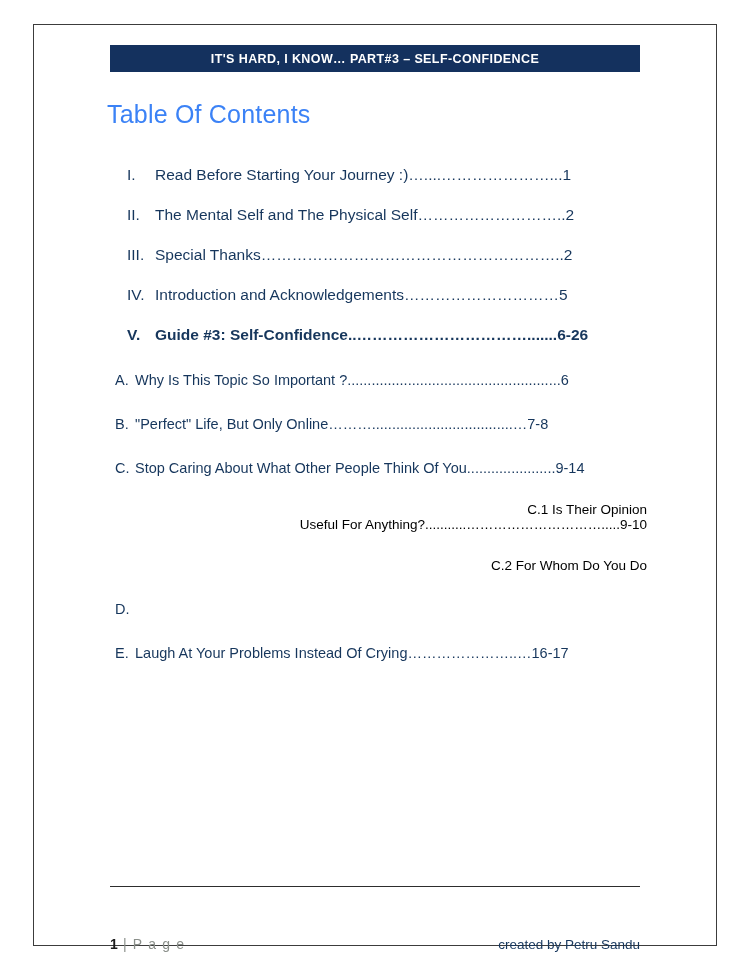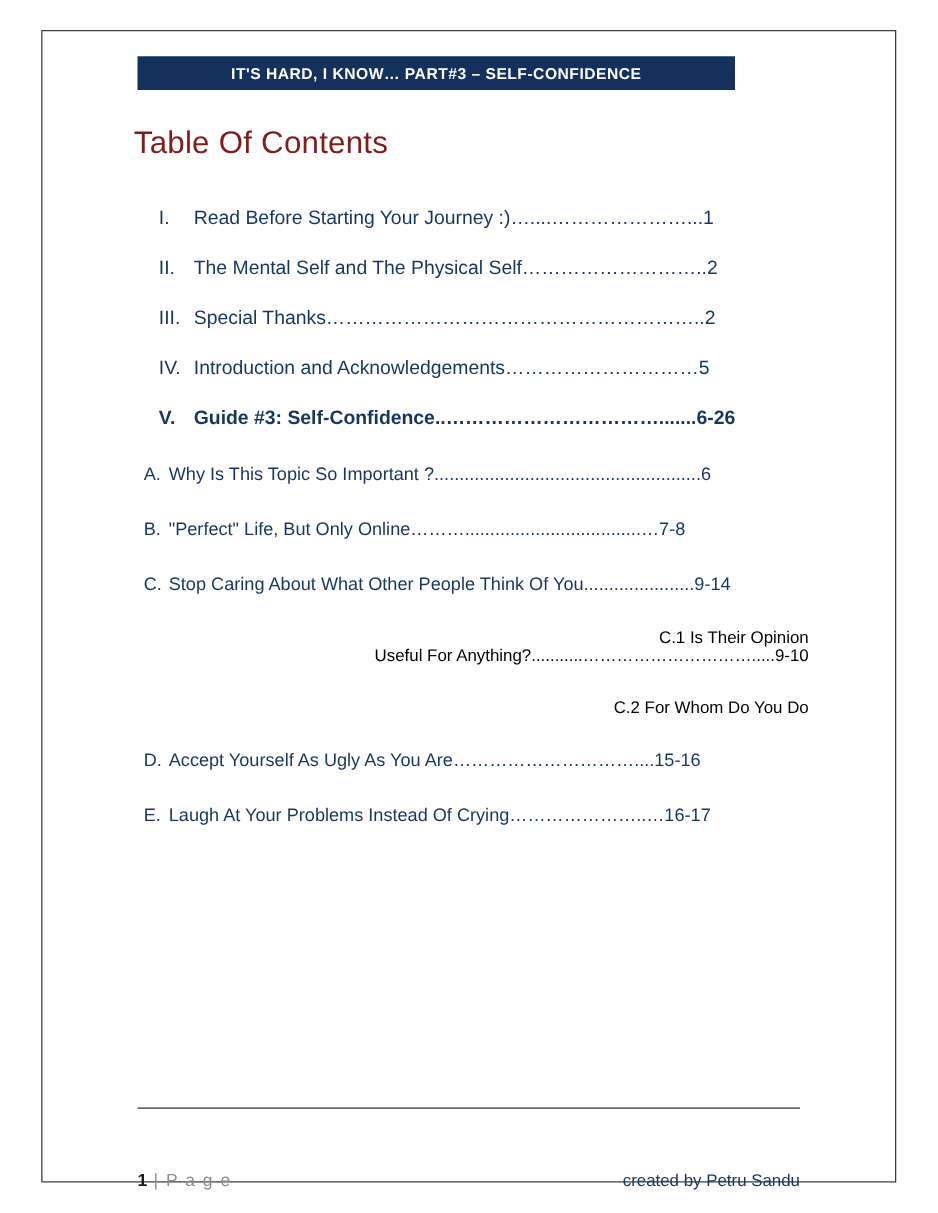--- a/index.html
+++ b/index.html
@@ -35,40 +35,40 @@
     top: 24px;
     width: 684px;
     height: 922px;
     box-sizing: border-box;
     padding: 0;
   }
   .header-banner {
     position: absolute;
     left: 77px;
     top: 21px;
-    width: 478px;
+    width: 530px;
     height: 27px;
     background: #14315e;
     color: #ffffff;
     display: flex;
     align-items: center;
     justify-content: center;
     letter-spacing: 0.4px;
   }
   .header-banner span {
     font-size: 12.5px;
     font-weight: bold;
     color: #ffffff;
   }
   .toc-title {
     position: absolute;
     left: 74px;
     top: 76px;
     font-size: 25px;
-    color: #7f1d1d;
+    color: #3b82f6;
     font-weight: normal;
     letter-spacing: 0.2px;
   }
   .toc-list {
     position: absolute;
     left: 74px;
     top: 120px;
     width: 540px;
   }
   .toc-row {
@@ -208,21 +208,20 @@
         <span class="l1">C.1 Is Their Opinion</span>
         <span class="l2">Useful For Anything?...........………………………….....9-10</span>
       </div>
 
       <div class="lvl3">
         <span class="l1">C.2  For Whom Do You Do</span>
       </div>
 
       <div class="toc-row lvl2">
         <span class="num">D.</span>
-        <span class="txt">Accept Yourself As Ugly As You Are…………………………....15-16</span>
       </div>
 
       <div class="toc-row lvl2">
         <span class="num">E.</span>
         <span class="txt">Laugh At Your Problems Instead Of Crying…………………..…16-17</span>
       </div>
 
     </div>
 
     <div class="footer-rule"></div>

